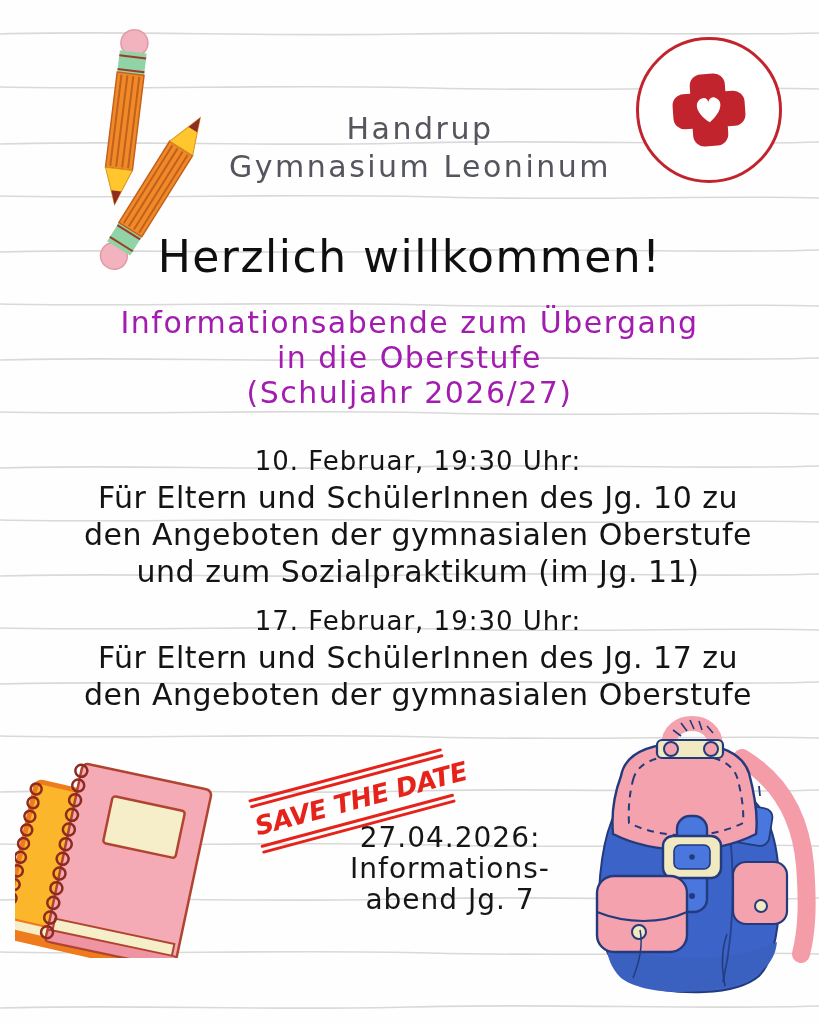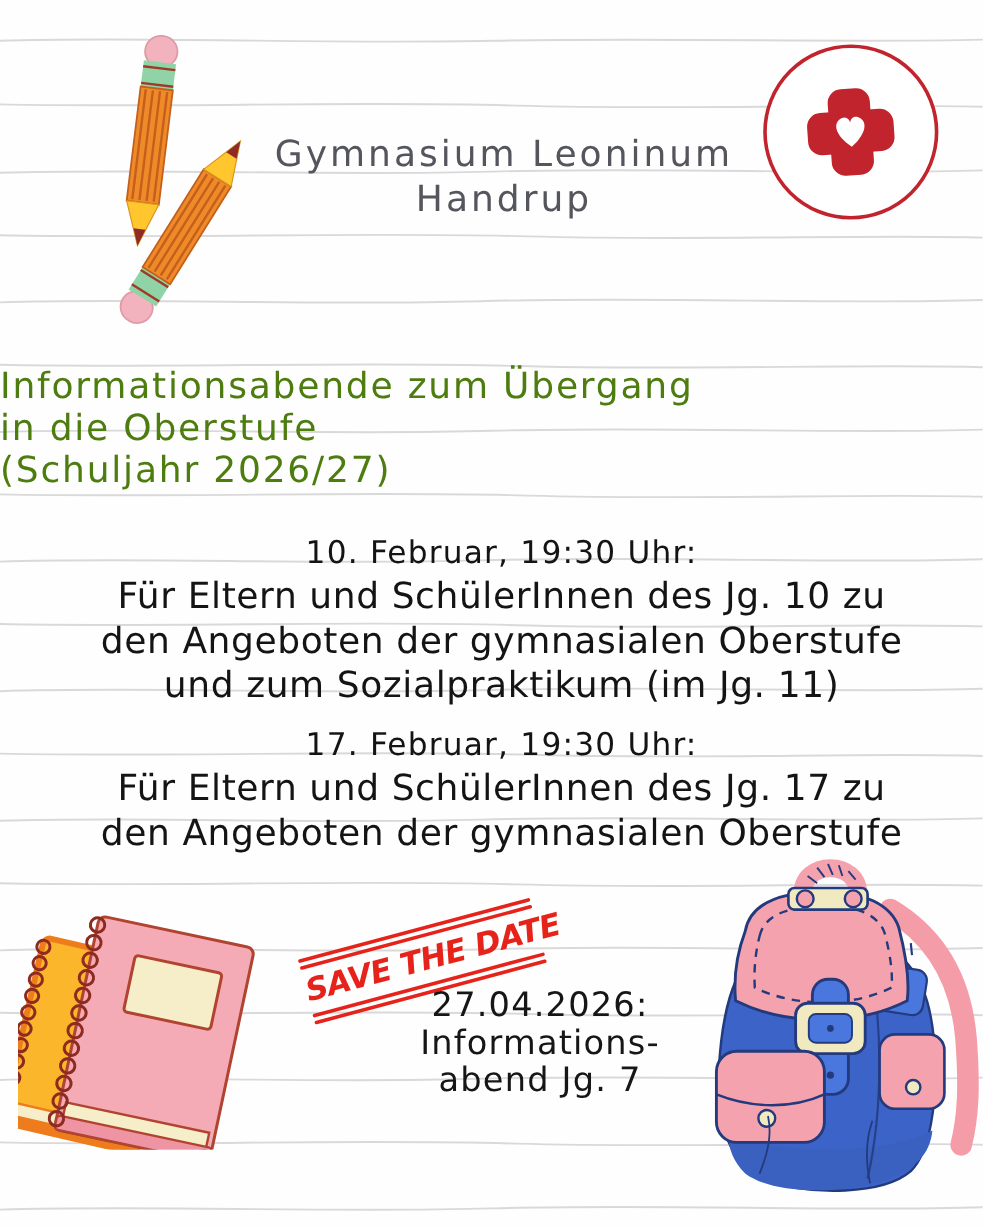--- a/index.html
+++ b/index.html
@@ -19,22 +19,22 @@
   .logo{
     position:absolute;left:636px;top:37px;width:146px;height:146px;
     border:3px solid #c2242e;border-radius:50%;box-sizing:border-box;
     background:#ffffff;display:grid;place-items:center;
   }
   .title{
     position:absolute;left:0;top:231px;width:100%;margin:0;text-align:center;
     font-size:44px;font-weight:normal;letter-spacing:1.5px;color:#0f0f0f;
   }
   .subtitle{
-    position:absolute;left:0;top:305px;width:100%;text-align:left;
-    font-size:30px;line-height:35px;letter-spacing:1.5px;color:#4d7c0f;
+    position:absolute;left:0;top:305px;width:100%;text-align:center;
+    font-size:30px;line-height:35px;letter-spacing:1.5px;color:#a21caf;
     white-space:pre-line;
   }
   .event{position:absolute;left:33px;width:770px;color:#141414;}
   .event-1{top:446px;}
   .event-2{top:606px;}
   .event-date{text-align:center;font-size:26px;letter-spacing:1px;margin-bottom:3px;}
   .event-desc{text-align:center;font-size:30px;line-height:37px;letter-spacing:0.5px;white-space:pre-line;}
   .stamp{
     position:absolute;left:252px;top:770px;width:200px;
     transform:rotate(-15deg);color:#e6231a;text-align:center;
@@ -94,34 +94,35 @@
       <rect x="-13.5" y="22" width="27" height="24" fill="#8fd3a6"></rect>
       <path d="M-13.5,27 H13.5 M-13.5,41 H13.5" stroke="#a03a28" stroke-width="2"></path>
       <rect x="-13.5" y="44" width="27" height="96" fill="#f08a28" stroke="#c2601c" stroke-width="1.5"></rect>
       <path d="M-9,46 V138 M-3,46 V138 M3,46 V138 M9,46 V138" stroke="#c2601c" stroke-width="2"></path>
       <path d="M-13.5,140 L13.5,140 L0,176 Z" fill="#ffc62e" stroke="#d8951e" stroke-width="1"></path>
       <path d="M-5,162 L5,162 L0,176 Z" fill="#8e2b24"></path>
     </g>
   </svg>
 
   <div class="school-name">
+    <div>Handrup</div>
     <div>Gymnasium Leoninum</div>
-    <div>Handrup</div>
   </div>
 
   <div class="logo">
     <svg width="88" height="88" viewBox="0 0 100 100">
       <g transform="rotate(-4 50 50)">
         <rect x="30" y="9" width="40" height="82" rx="13" fill="#c2242e"></rect>
         <rect x="9" y="30" width="82" height="40" rx="13" fill="#c2242e"></rect>
         <path d="M50,64 C35,52.5 33,40.5 42,36.5 C46.5,34.6 49.3,37.5 50,41 C50.7,37.5 53.5,34.6 58,36.5 C67,40.5 65,52.5 50,64 Z" fill="#ffffff"></path>
       </g>
     </svg>
   </div>
 
+  <h1 class="title">Herzlich willkommen!</h1>
 
   <div class="subtitle">Informationsabende zum Übergang
 in die Oberstufe
 (Schuljahr 2026/27)</div>
 
   <section class="event event-1">
     <div class="event-date">10. Februar, 19:30 Uhr:</div>
     <div class="event-desc">Für Eltern und SchülerInnen des Jg. 10 zu
 den Angeboten der gymnasialen Oberstufe
 und zum Sozialpraktikum (im Jg. 11)</div>

